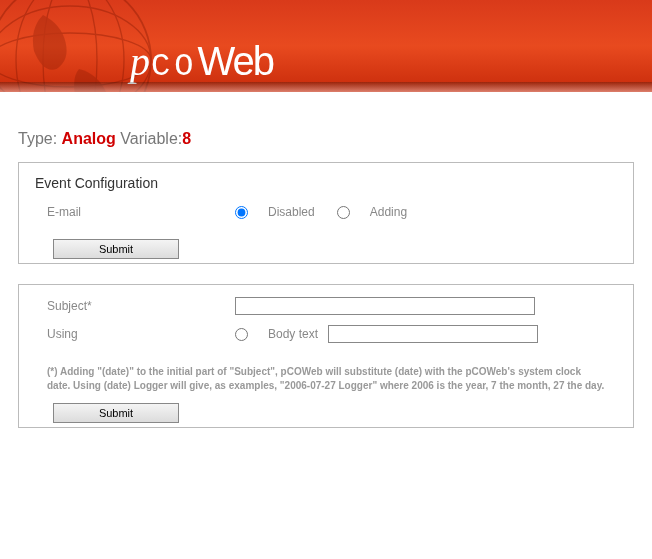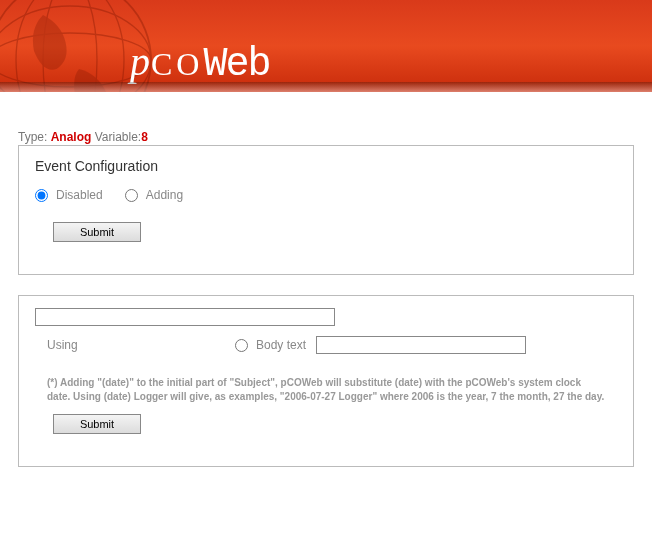--- a/index.html
+++ b/index.html
@@ -26,62 +26,62 @@
   .logo {
     position: absolute;
     left: 130px; top: 38px;
     color: #fff;
     font-size: 40px;
     font-family: "Times New Roman", serif;
     font-style: italic;
     letter-spacing: 1px;
   }
   .logo .p { font-style: italic; }
-  .logo .co { font-size: 32px; letter-spacing: 4px; font-style: normal; font-family: Liberation Serif, serif; }
-  .logo .web { font-family: Liberation Mono, monospace; font-style: normal; letter-spacing: -2px; }
+  .logo .co { font-size: 32px; letter-spacing: 4px; font-style: normal; font-family: Liberation Mono, monospace; }
+  .logo .web { font-family: Liberation Sans, sans-serif; font-style: normal; letter-spacing: -2px; }
   .header-bottom {
     position: absolute; bottom: 0; left: 0; right: 0;
     height: 10px;
     background: linear-gradient(to bottom, rgba(0,0,0,0.25), rgba(255,255,255,0.4));
   }
   .content {
     padding: 18px 18px 18px 18px;
   }
   .type-line {
-    font-size: 12px;
+    font-size: 16px;
     color: #777;
-    margin: 20px 0 1px 0;
+    margin: 20px 0 14px 0;
   }
   .type-line .red { color: #d00000; font-weight: bold; }
   .panel {
     border: 1px solid #bbb;
-    padding: 12px 16px 32px 16px;
+    padding: 12px 16px 4px 16px;
     margin-bottom: 20px;
   }
   .panel-title {
     font-size: 14px;
     color: #333;
     margin-bottom: 14px;
     font-weight: normal;
   }
   .row {
     display: flex;
     align-items: center;
     margin-bottom: 10px;
     color: #888;
   }
   .row-label {
     width: 200px;
     padding-left: 12px;
   }
   .radio-group { display: flex; gap: 22px; align-items: center; }
-  .radio-item { display: flex; align-items: center; gap: 8px; color: #888; }
+  .radio-item { display: flex; align-items: center; gap: 20px; color: #888; }
   input[type=radio] { margin: 0; }
   .submit-btn {
-    width: 88px;
+    width: 126px;
     height: 20px;
     background: linear-gradient(to bottom, #f4f4f4, #dcdcdc);
     border: 1px solid #888;
     font-size: 11px;
     font-family: Verdana, Arial, sans-serif;
     cursor: pointer;
     margin-left: 18px;
     margin-top: 10px;
   }
   .text-input {
@@ -126,37 +126,39 @@
 
   <div class="type-line">
     <span>Type:</span>
     <span class="red">Analog</span>
     <span>Variable:</span><span class="red">8</span>
   </div>
 
   <div class="panel">
     <div class="panel-title">Event Configuration</div>
     <div class="row">
+      <div class="row-label">E-mail</div>
       <div class="radio-group">
         <label class="radio-item">
           <input type="radio" name="email" checked="" style="">
           <span>Disabled</span>
         </label>
         <label class="radio-item">
           <input type="radio" name="email" style="">
           <span>Adding</span>
         </label>
       </div>
     </div>
     <button class="submit-btn">Submit</button>
   </div>
 
   <div class="panel">
 
     <div class="row">
+      <div class="row-label">Subject*</div>
       <input type="text" class="text-input subject-input" value="" style="">
     </div>
 
     <div class="row">
       <div class="row-label">Using</div>
       <label class="radio-item">
         <input type="radio" name="body" style="">
         <span>Body text</span>
       </label>
       <input type="text" class="text-input fromtext-input" value="" style="">

